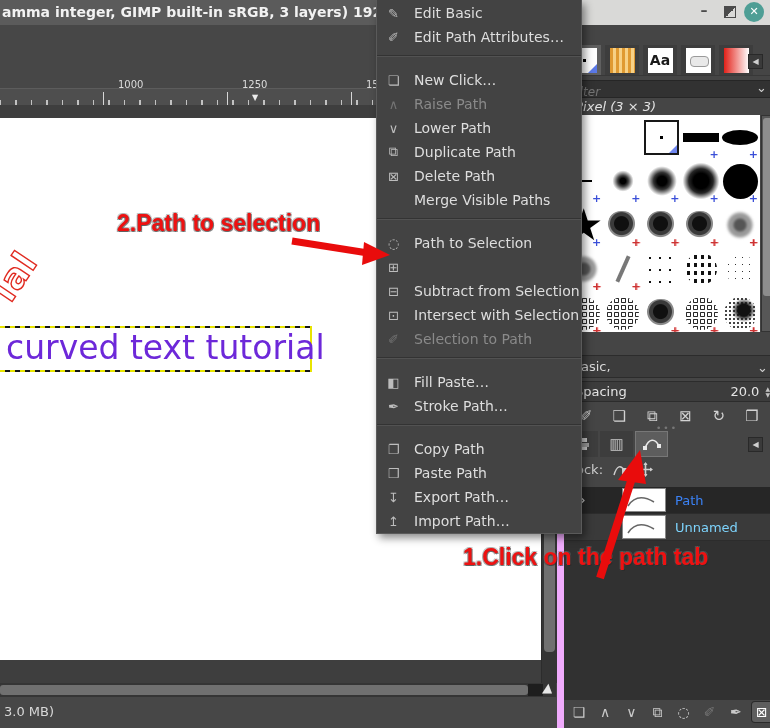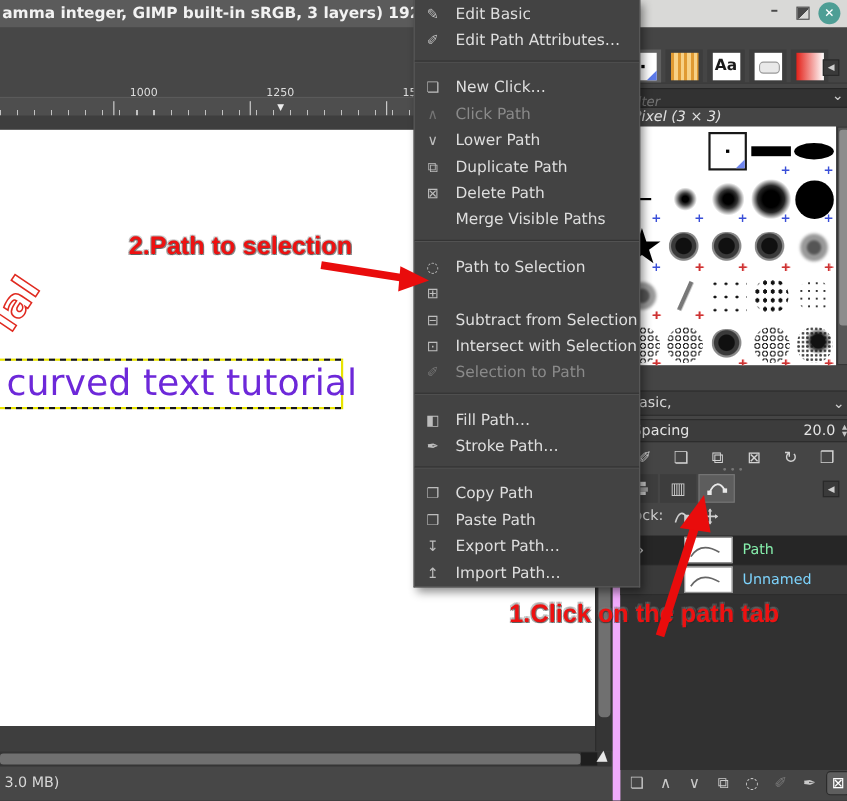--- a/index.html
+++ b/index.html
@@ -123,21 +123,21 @@
   .dock-tab.active{background:#5d5d5d;border:1px solid #777;box-sizing:border-box;}
   .dock-tab .glyph{color:#c9c9c9;font-size:15px;}
   .dock-lock{position:absolute;left:5px;top:437px;display:flex;align-items:center;gap:9px;color:#cfcfcf;font-size:13px;}
   .paths-list{position:absolute;left:0;top:462px;width:213px;height:213px;background:#313131;}
   .path-row{height:26px;display:flex;align-items:center;background:#3a3a3a;border-bottom:1px solid #2c2c2c;}
   .path-row.selected{background:#262626;}
   .path-row .eye{width:26px;text-align:center;flex:none;}
   .path-row.no-eye .eye svg{visibility:hidden;}
   .path-row .link-spacer{width:32px;flex:none;}
   .path-thumb{width:42px;height:22px;background:#fff;border:1px solid #888;margin-right:9px;flex:none;display:flex;align-items:center;}
-  .path-label{color:#86efac;font-size:13px;}
+  .path-label{color:#3b82f6;font-size:13px;}
   .path-row:not(.selected) .path-label{color:#7dd3fc;}
   .dock-toolbar{position:absolute;left:2px;top:675px;width:209px;height:24px;display:flex;justify-content:space-around;align-items:center;}
   .dock-btn{color:#c9c9c9;font-size:14px;width:20px;height:20px;text-align:center;line-height:20px;}
   .dock-btn.disabled{color:#777;}
   .dock-btn.raised{background:#5e5e5e;border-radius:3px;color:#fff;box-shadow:0 0 0 1px #2a2a2a;}
 
   
   .ann-text{position:absolute;z-index:60;font-family:"Liberation Sans",sans-serif;font-weight:bold;font-size:23px;
     color:#ee1111;white-space:nowrap;text-shadow:1px 1px 0 rgba(40,40,40,.55),-1px -1px 0 rgba(120,120,120,.4),1px -1px 0 rgba(120,120,120,.35),-1px 1px 0 rgba(60,60,60,.45);}
   .ann2{left:117px;top:210px;} .ann1{left:463px;top:544px;}
@@ -414,21 +414,21 @@
       
       
     </div>
       <div class="menu-row item">
       <span class="mi-icon">❏</span>
       <span class="mi-label">New Click…</span>
       <span class="mi-arrow"></span>
     </div>
       <div class="menu-row item disabled">
       <span class="mi-icon">∧</span>
-      <span class="mi-label">Click Path</span>
+      <span class="mi-label">Raise Path</span>
       <span class="mi-arrow"></span>
     </div>
       <div class="menu-row item">
       <span class="mi-icon">∨</span>
       <span class="mi-label">Lower Path</span>
       <span class="mi-arrow"></span>
     </div>
       <div class="menu-row item">
       <span class="mi-icon">⧉</span>
       <span class="mi-label">Duplicate Path</span>
@@ -473,21 +473,21 @@
       <span class="mi-label">Selection to Path</span>
       <span class="mi-arrow"></span>
     </div>
       <div class="menu-row separator">
       
       
       
     </div>
       <div class="menu-row item">
       <span class="mi-icon">◧</span>
-      <span class="mi-label">Fill Path…</span>
+      <span class="mi-label">Fill Paste…</span>
       <span class="mi-arrow"></span>
     </div>
       <div class="menu-row item">
       <span class="mi-icon">✒</span>
       <span class="mi-label">Stroke Path…</span>
       <span class="mi-arrow"></span>
     </div>
       <div class="menu-row separator">
       
       

